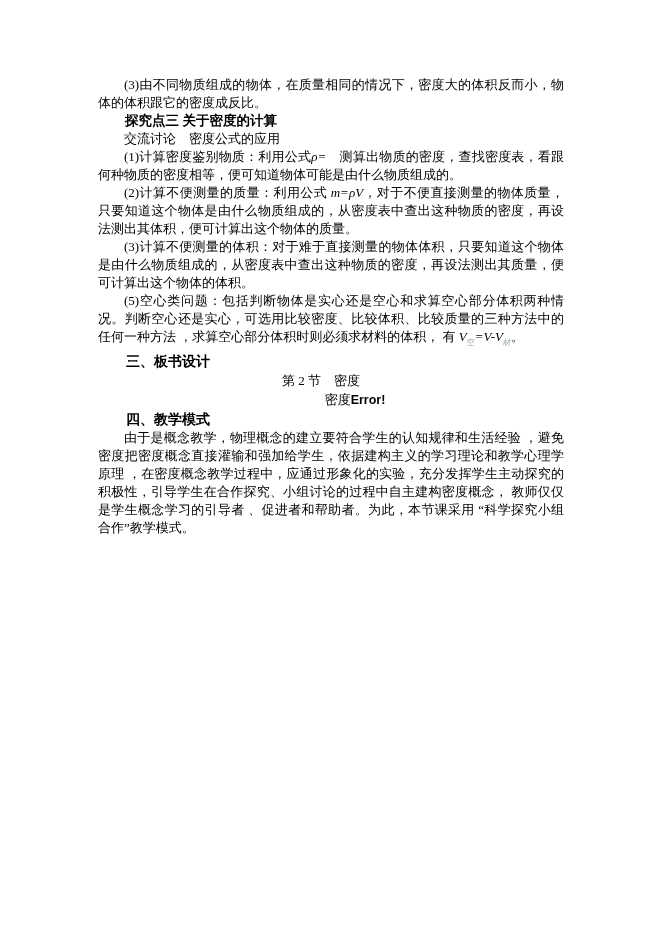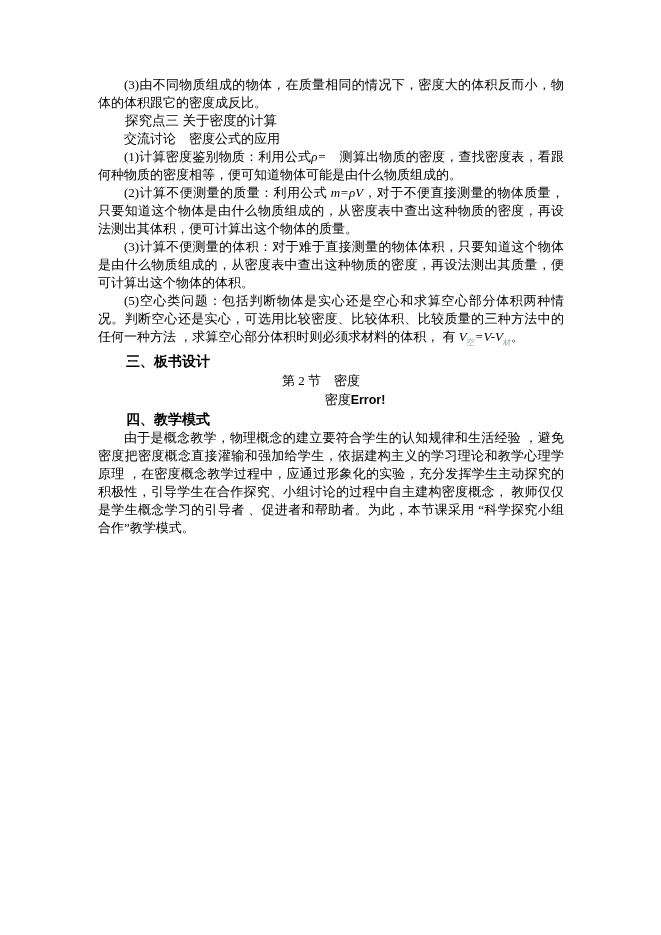--- a/index.html
+++ b/index.html
@@ -25,21 +25,21 @@
     line-height: 18px;
     text-align: justify;
   }
   .content p {
     margin: 0;
     text-indent: 2em;
   }
   .h-explore {
     margin: 0;
     font-size: 13.5px;
-    font-weight: normal;
+    font-weight: bold;
     line-height: 18px;
     text-indent: 0;
   }
   .h-section {
     margin: 0;
     font-size: 14px;
     font-weight: bold;
     line-height: 19px;
     text-indent: 0;
   }

